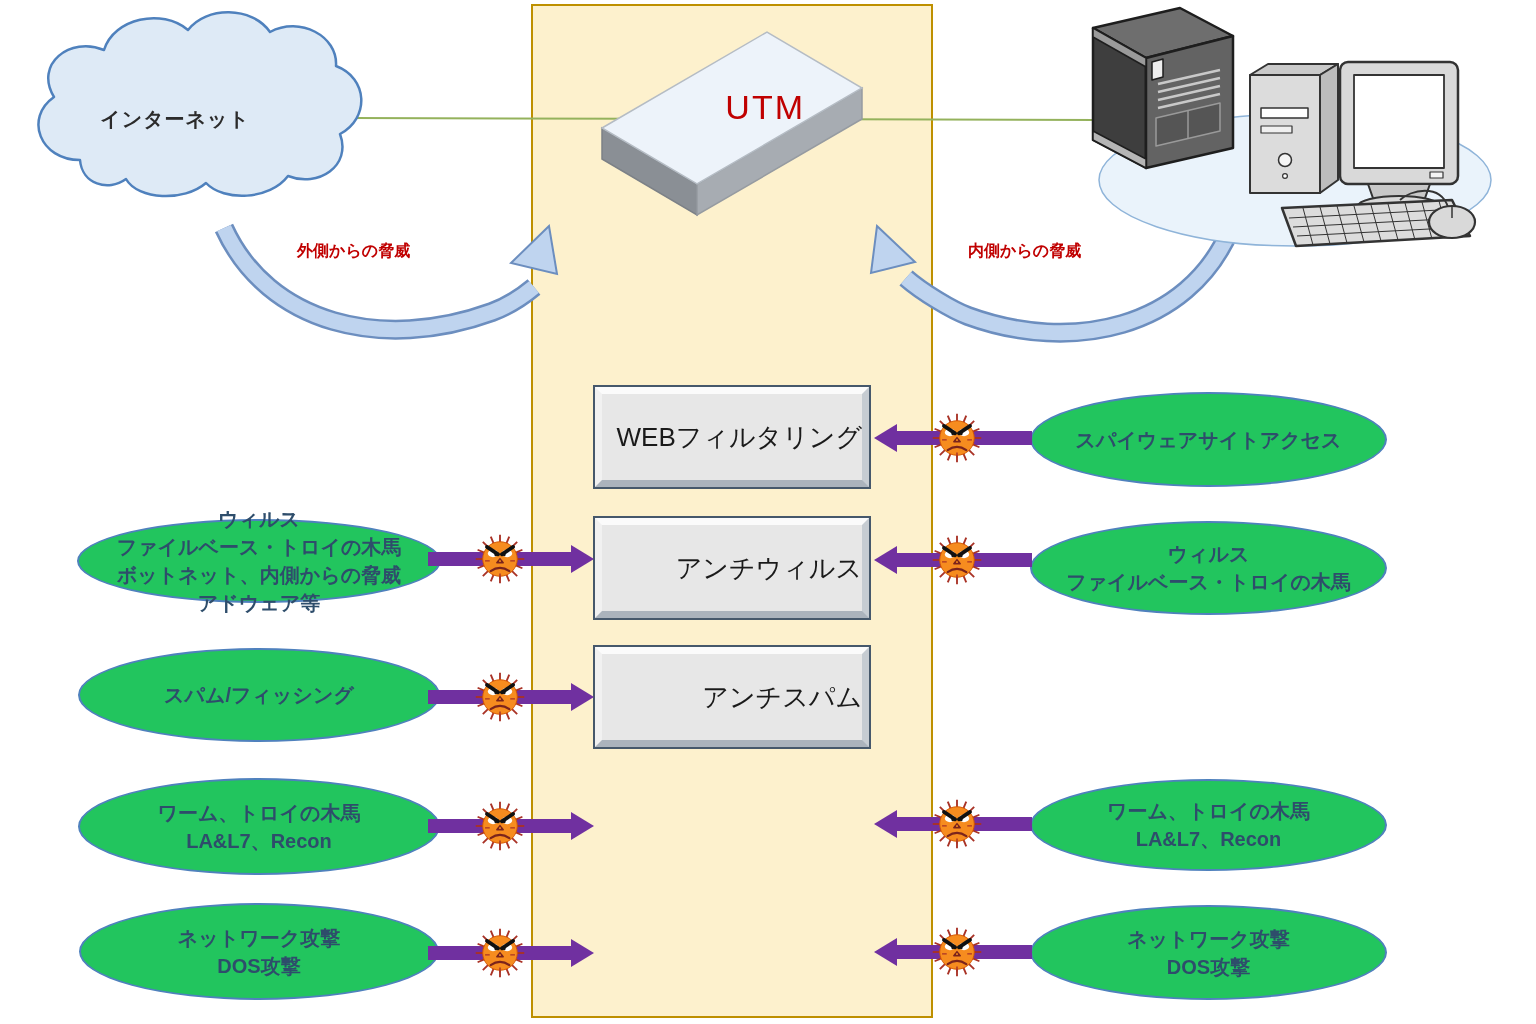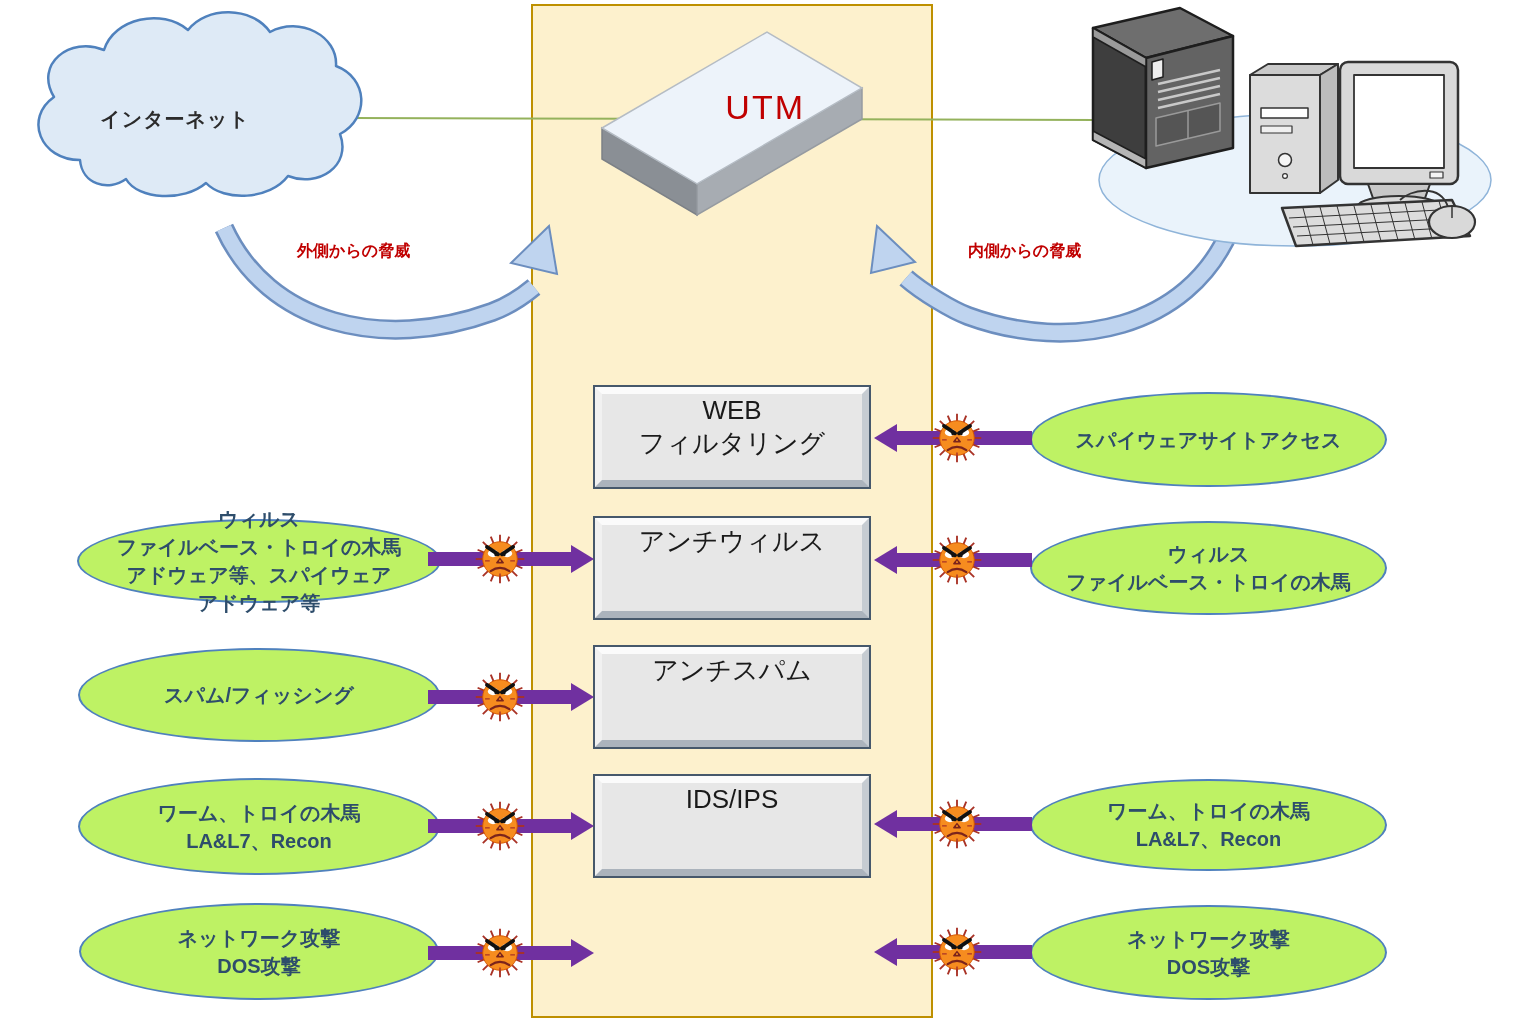--- a/index.html
+++ b/index.html
@@ -15,26 +15,26 @@
   .artwork{position:absolute;left:0;top:0;z-index:2;pointer-events:none;}
   
   .module{
     position:absolute;left:593px;width:278px;height:104px;box-sizing:border-box;
     border:2px solid #46586B;background:#E9E9E9;z-index:3;
   }
   .module-face{
     position:absolute;inset:0;box-sizing:border-box;background:#E7E7E7;
     border-top:7px solid #FBFBFB;border-left:7px solid #F1F1F1;
     border-right:7px solid #C6CCD2;border-bottom:7px solid #ABB3BC;
-    display:flex;flex-direction:column;align-items:center;justify-content:flex-start;
+    display:flex;flex-direction:row;align-items:center;justify-content:flex-end;
   }
   .mline{font-size:26px;line-height:33px;color:#1A1A1A;font-weight:500;white-space:nowrap;}
   
   .bubble{
-    position:absolute;border-radius:50%;background:#bef264;border:2px solid #4F81BD;
+    position:absolute;border-radius:50%;background:#22c55e;border:2px solid #4F81BD;
     box-sizing:border-box;z-index:3;
   }
   .blabel{
     position:absolute;left:50%;top:50%;transform:translate(-50%,-50%);
     text-align:center;white-space:nowrap;color:#2E4D6B;font-weight:600;
     font-size:20px;line-height:28px;
   }
   
   .parrow{position:absolute;height:14px;background:#7030A0;z-index:3;}
   .parrow.pr::after{
@@ -152,31 +152,26 @@
   <div class="module" style="top:516px">
     <div class="module-face">
       <div class="mline">アンチウィルス</div>
     </div>
   </div>
   <div class="module" style="top:645px">
     <div class="module-face">
       <div class="mline">アンチスパム</div>
     </div>
   </div>
-  <div class="module" style="top:774px">
-    <div class="module-face">
-      <div class="mline">IDS/IPS</div>
-    </div>
-  </div>
 
   <div class="bubble" style="left:77px;top:519px;width:364px;height:84px">
     <div class="blabel">
       <div>ウィルス</div>
       <div>ファイルベース・トロイの木馬</div>
-      <div>アドウェア等、スパイウェア</div>
+      <div>ボットネット、内側からの脅威</div>
       <div>アドウェア等</div>
     </div>
   </div>
   <div class="bubble" style="left:78px;top:648px;width:362px;height:94px">
     <div class="blabel">
       <div>スパム/フィッシング</div>
     </div>
   </div>
   <div class="bubble" style="left:78px;top:778px;width:362px;height:97px">
     <div class="blabel">

